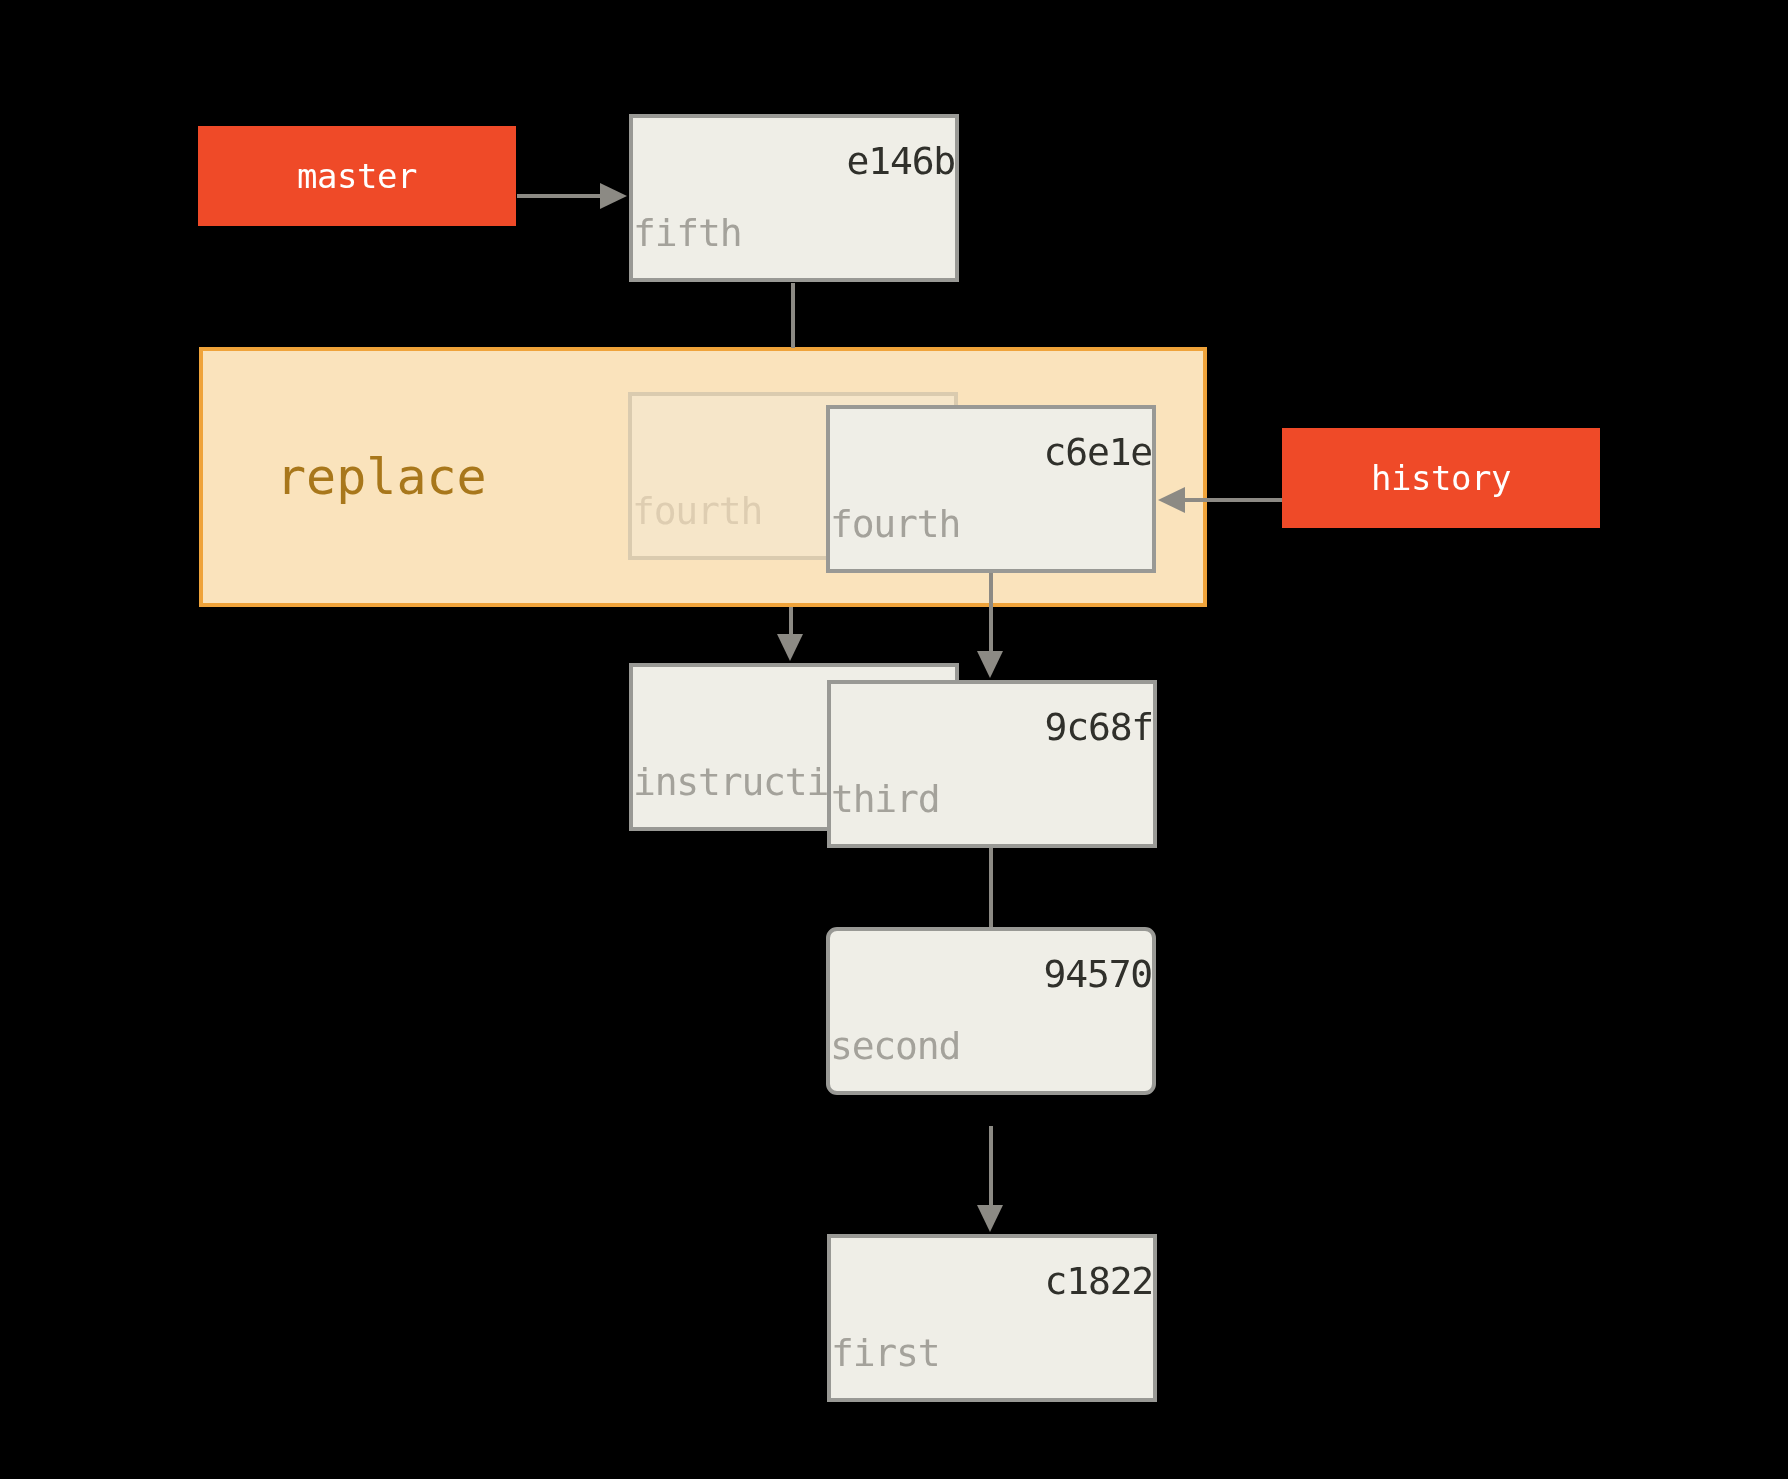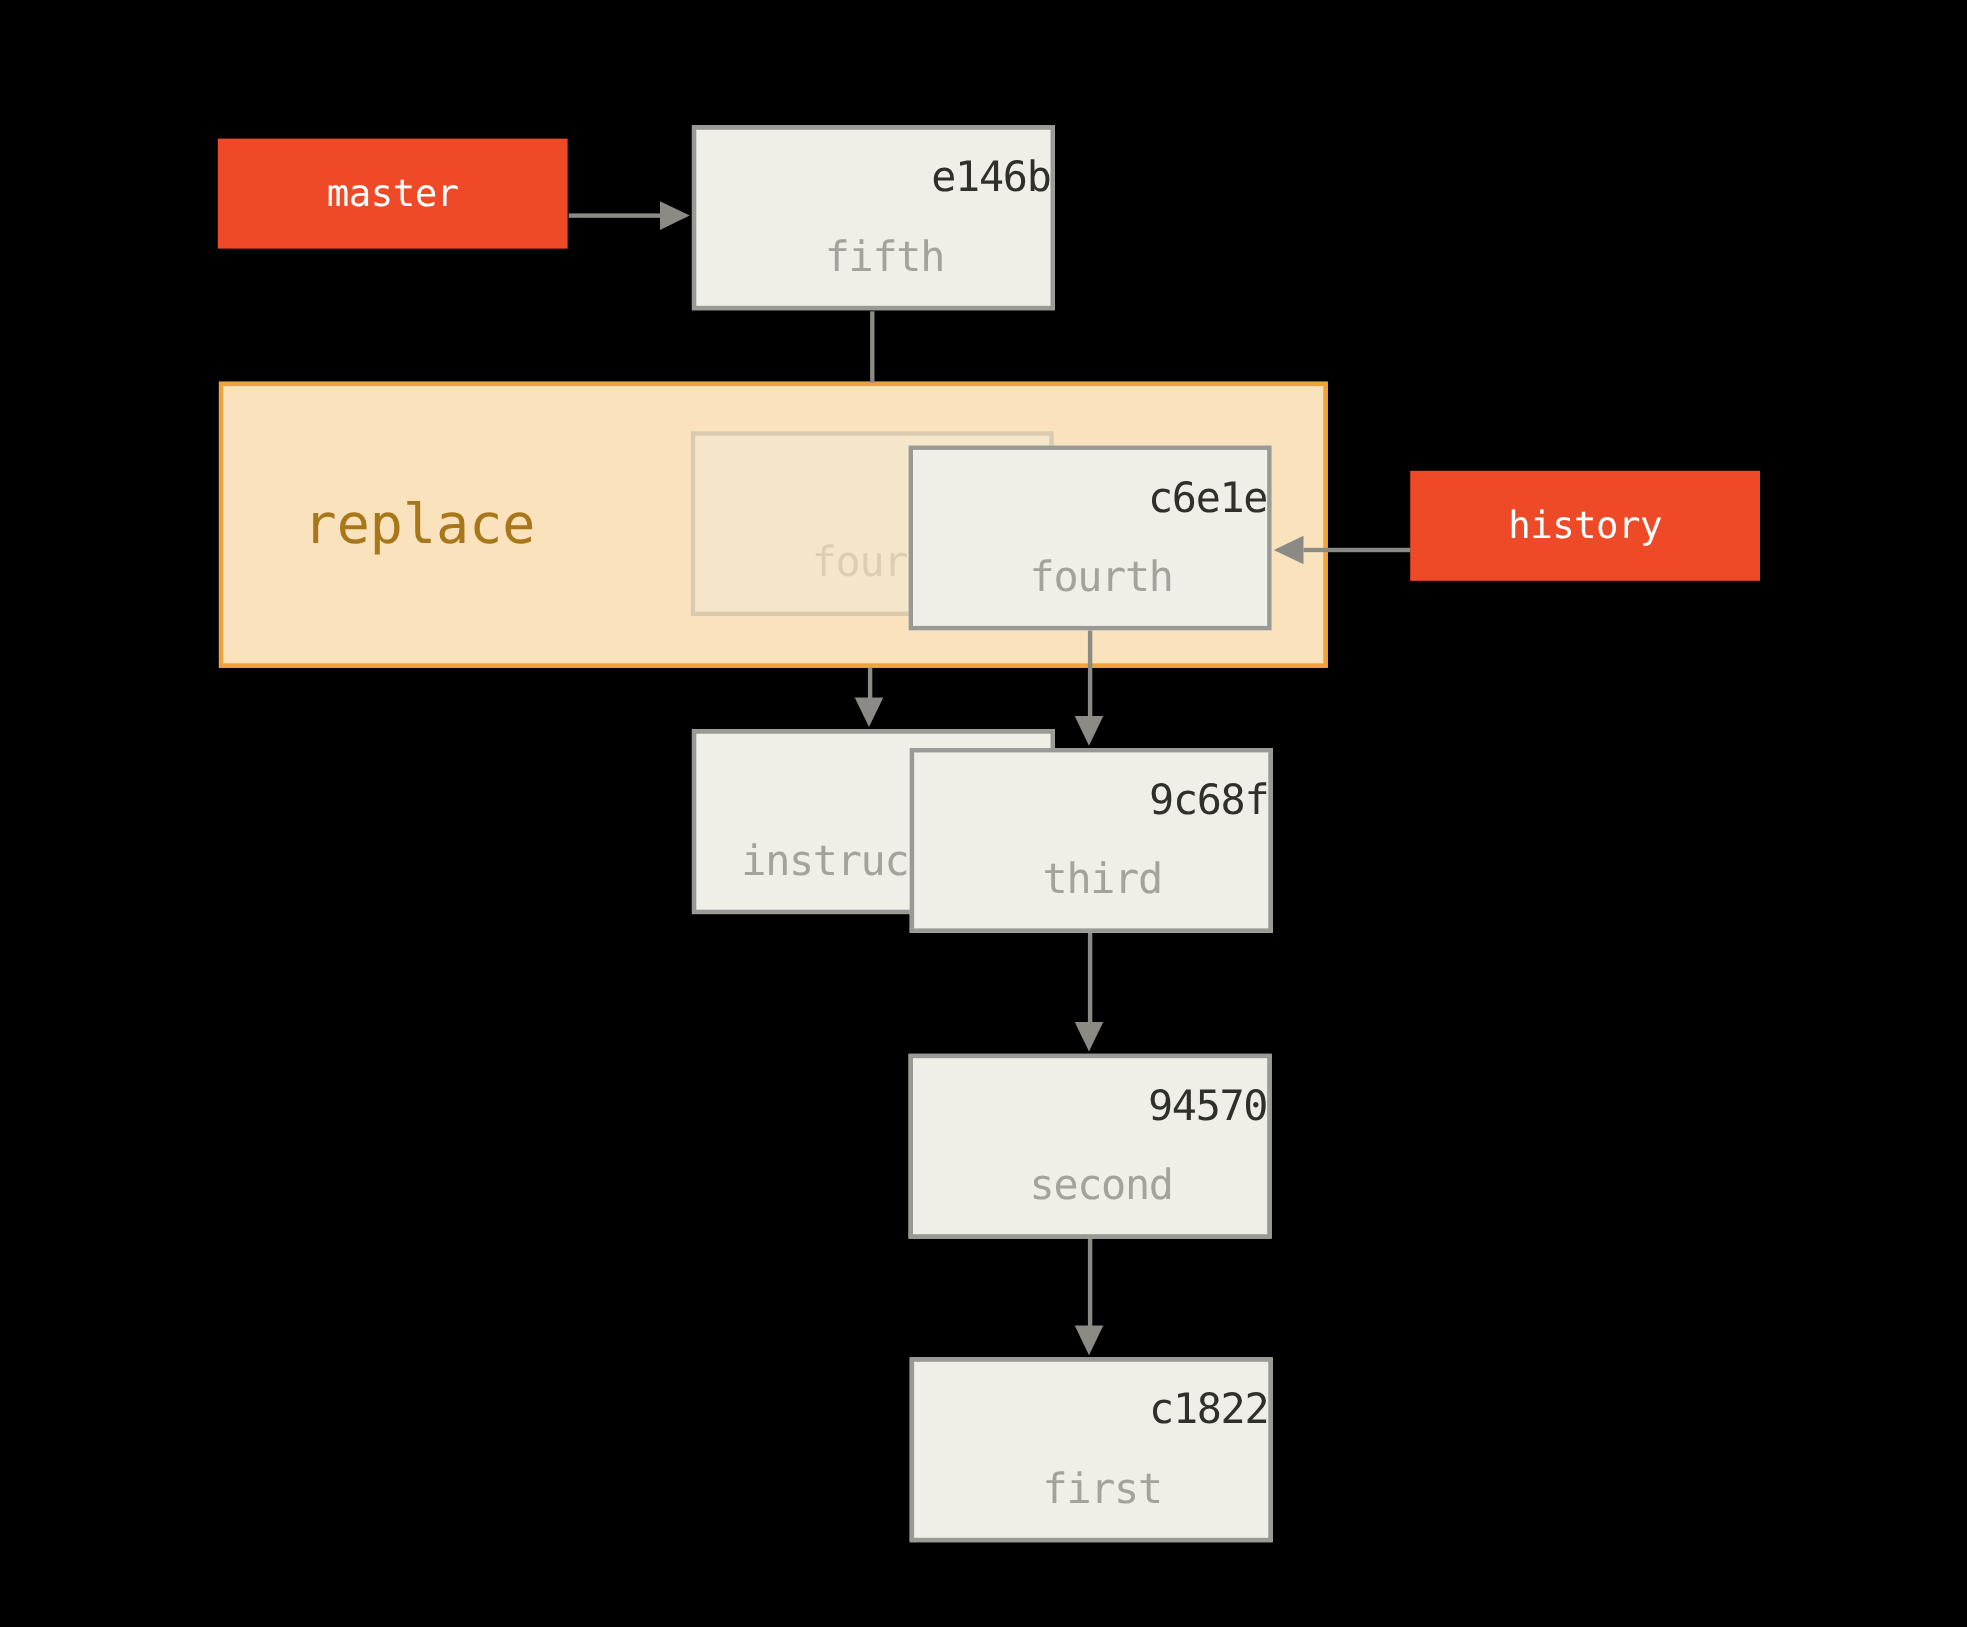--- a/index.html
+++ b/index.html
@@ -75,26 +75,24 @@
     font-size: 38px;
     letter-spacing: -1.2px;
     color: var(--hash-text);
     white-space: nowrap;
   }
   .commit .msg {
     position: absolute;
     left: 0; right: 0;
     top: 72%;
     transform: translateY(-50%);
-    text-align: center;
     font-size: 38px;
     letter-spacing: -1.2px;
     color: var(--message-text);
     white-space: nowrap;
-    margin-left: 20px;
   }
   .commit.faded { opacity: 0.32; z-index: 2; }
   .commit.overlay { z-index: 5; }
 
   
   .line-v { position: absolute; width: 3.5px; background: var(--arrow); z-index: 3; }
   .line-h { position: absolute; height: 3.5px; background: var(--arrow); z-index: 3; }
   .head-down {
     position: absolute; width: 0; height: 0; z-index: 3;
     border-left: 13.5px solid transparent;
@@ -168,21 +166,21 @@
   <div class="commit" style="left:629px; top:663px;">
     <span class="hash">622e8</span>
     <span class="msg">instructions</span>
   </div>
 
   <div class="commit overlay" style="left:827px; top:680px;">
     <span class="hash">9c68f</span>
     <span class="msg">third</span>
   </div>
 
-  <div class="commit overlay" style="left:826px; top:958px;">
+  <div class="commit overlay" style="left:826px; top:927px;border-radius:11px;">
     <span class="hash">94570</span>
     <span class="msg">second</span>
   </div>
 
   <div class="commit overlay" style="left:827px; top:1234px;">
     <span class="hash">c1822</span>
     <span class="msg">first</span>
   </div>
 
 </div>

